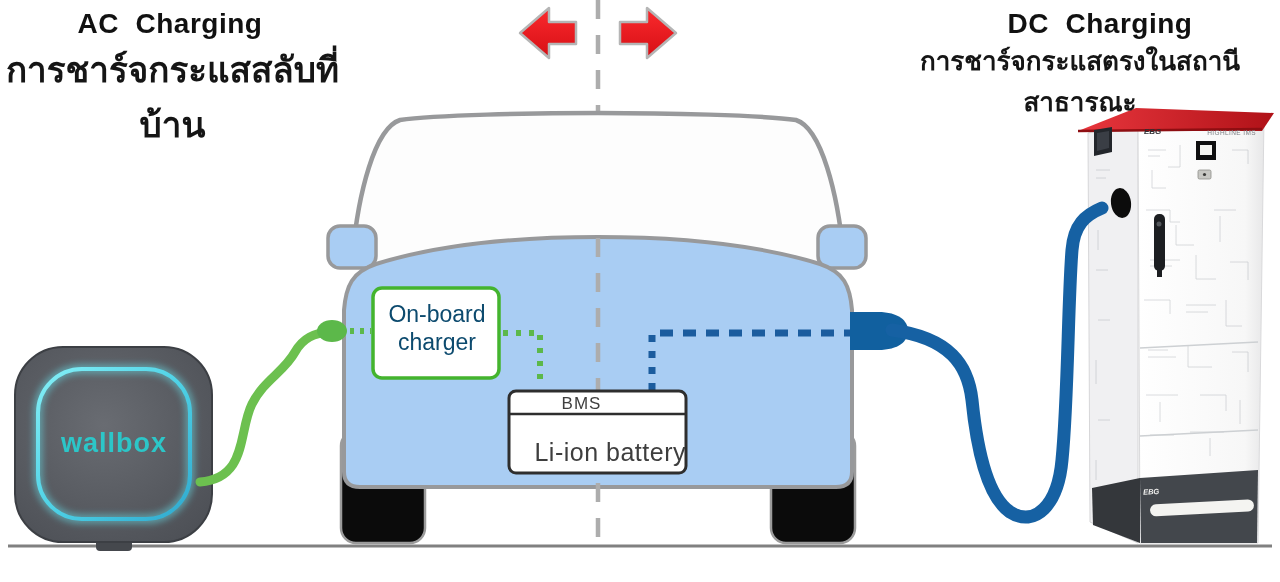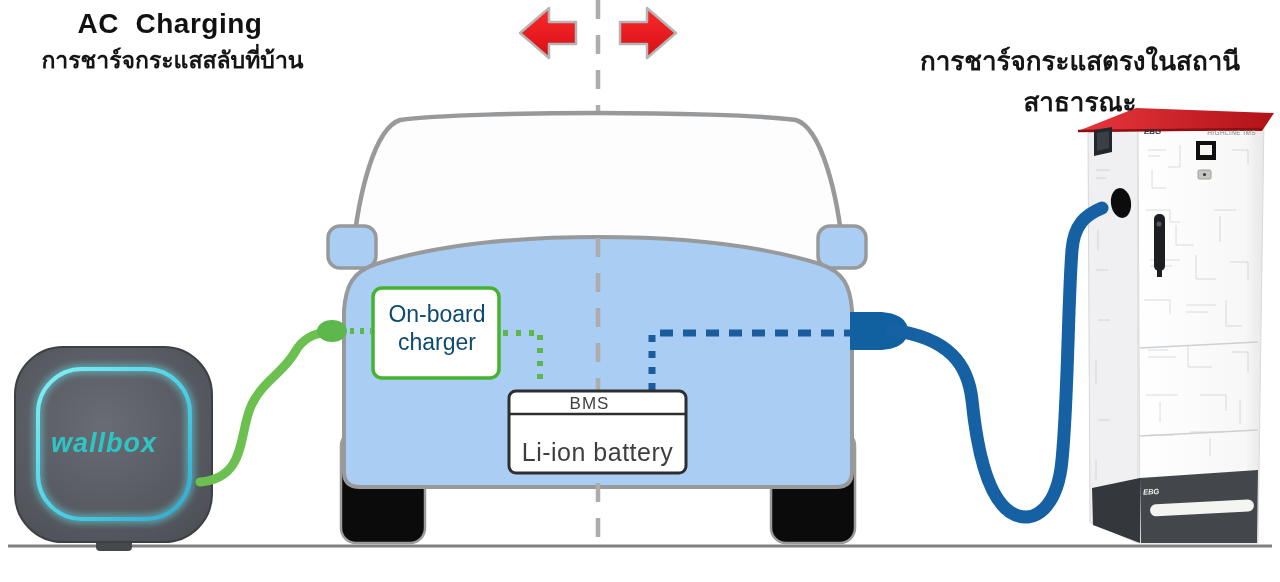--- a/index.html
+++ b/index.html
@@ -1,21 +1,21 @@
 <!DOCTYPE html>
 <html><head>
 <meta charset="utf-8">
 <style>
   html,body{margin:0;padding:0;background:#fff;}
   .scene{position:relative;width:1280px;height:582px;background:#ffffff;overflow:hidden;
          font-family:"Liberation Sans", sans-serif;}
   .scene svg{position:absolute;left:0;top:0;}
   .ovl{position:absolute;text-align:center;color:#111;}
   .title{font-size:28px;font-weight:bold;letter-spacing:.5px;white-space:pre;}
-  .subth{font-size:23px;font-weight:bold;color:#151515;}
+  .subth{font-size:35px;font-weight:bold;color:#151515;}
   .onboard{font-size:23px;line-height:1.22;color:#0c4a6e;font-weight:500;}
   .bms{font-size:17px;color:#3f3f3f;letter-spacing:1px;}
   .battery{font-size:25px;color:#3e3e3e;letter-spacing:.5px;}
   .wblogo{font-size:27px;font-weight:bold;color:#2cc6c8;letter-spacing:1px;}
   .ebgtop{font-size:8px;font-weight:bold;color:#2f2f33;font-style:italic;text-align:left;}
   .hiline{font-size:6.5px;color:#7b7f84;letter-spacing:.4px;text-align:right;}
   .ebgbase{font-size:7.5px;font-weight:bold;font-style:italic;color:#f0f0ee;text-align:left;transform:rotate(-3deg);}
 </style>
 </head>
 <body>
@@ -122,26 +122,27 @@
   <path d="M 892,330 C 950,338 968,365 972,400 C 976,440 985,495 1010,512 C 1035,528 1058,505 1062,460 C 1068,400 1068,300 1072,250 C 1074,225 1085,215 1102,208" fill="none" stroke="#1661a3" stroke-width="13" stroke-linecap="round"></path>
   <ellipse cx="1121" cy="203" rx="10" ry="15" transform="rotate(-8 1121 203)" fill="#0c0c0c"></ellipse>
 
   <path d="M 520,33 L 549,8 L 549,22 L 576,22 L 576,44 L 549,44 L 549,58 Z" fill="url(#redArrow)" stroke="#b5b5b5" stroke-width="2.5" stroke-linejoin="round"></path>
   <path d="M 676,33 L 647,8 L 647,22 L 620,22 L 620,44 L 647,44 L 647,58 Z" fill="url(#redArrow)" stroke="#b5b5b5" stroke-width="2.5" stroke-linejoin="round"></path>
 </svg>
 
 <div class="ovl title" style="left:40px;top:8px;width:260px;">AC  Charging</div>
 <div class="ovl subth" style="left:0px;top:42px;width:345px;">การชาร์จกระแสสลับที่บ้าน</div>
 
+<div class="ovl title" style="left:960px;top:8px;width:280px;">DC  Charging</div>
 <div class="ovl subth" style="left:880px;top:40px;width:400px;font-size:26px;font-family:Liberation Serif, serif;">การชาร์จกระแสตรงในสถานีสาธารณะ</div>
 
 <div class="ovl onboard" style="left:378px;top:300px;width:118px;">On-board charger</div>
 
-<div class="ovl bms" style="left:509px;top:394px;width:145px;margin-left:8px;">BMS</div>
-<div class="ovl battery" style="left:509px;top:438px;width:177px;">Li-ion battery</div>
+<div class="ovl bms" style="left:509px;top:394px;width:145px;">BMS</div>
+<div class="ovl battery" style="left:509px;top:438px;width:177px;text-align:right;">Li-ion battery</div>
 
-<div class="ovl wblogo" style="left:15px;top:428px;width:178px;font-style:italic;">wallbox</div>
+<div class="ovl wblogo" style="left:15px;top:428px;width:198px;">wallbox</div>
 
 <div class="ovl ebgtop" style="left:1144px;top:127px;width:40px;">EBG</div>
 <div class="ovl hiline" style="left:1196px;top:129px;width:60px;">HIGHLINE IMS</div>
 <div class="ovl ebgbase" style="left:1143px;top:487px;width:30px;">EBG</div>
 
 </div>
 
 </body></html>

